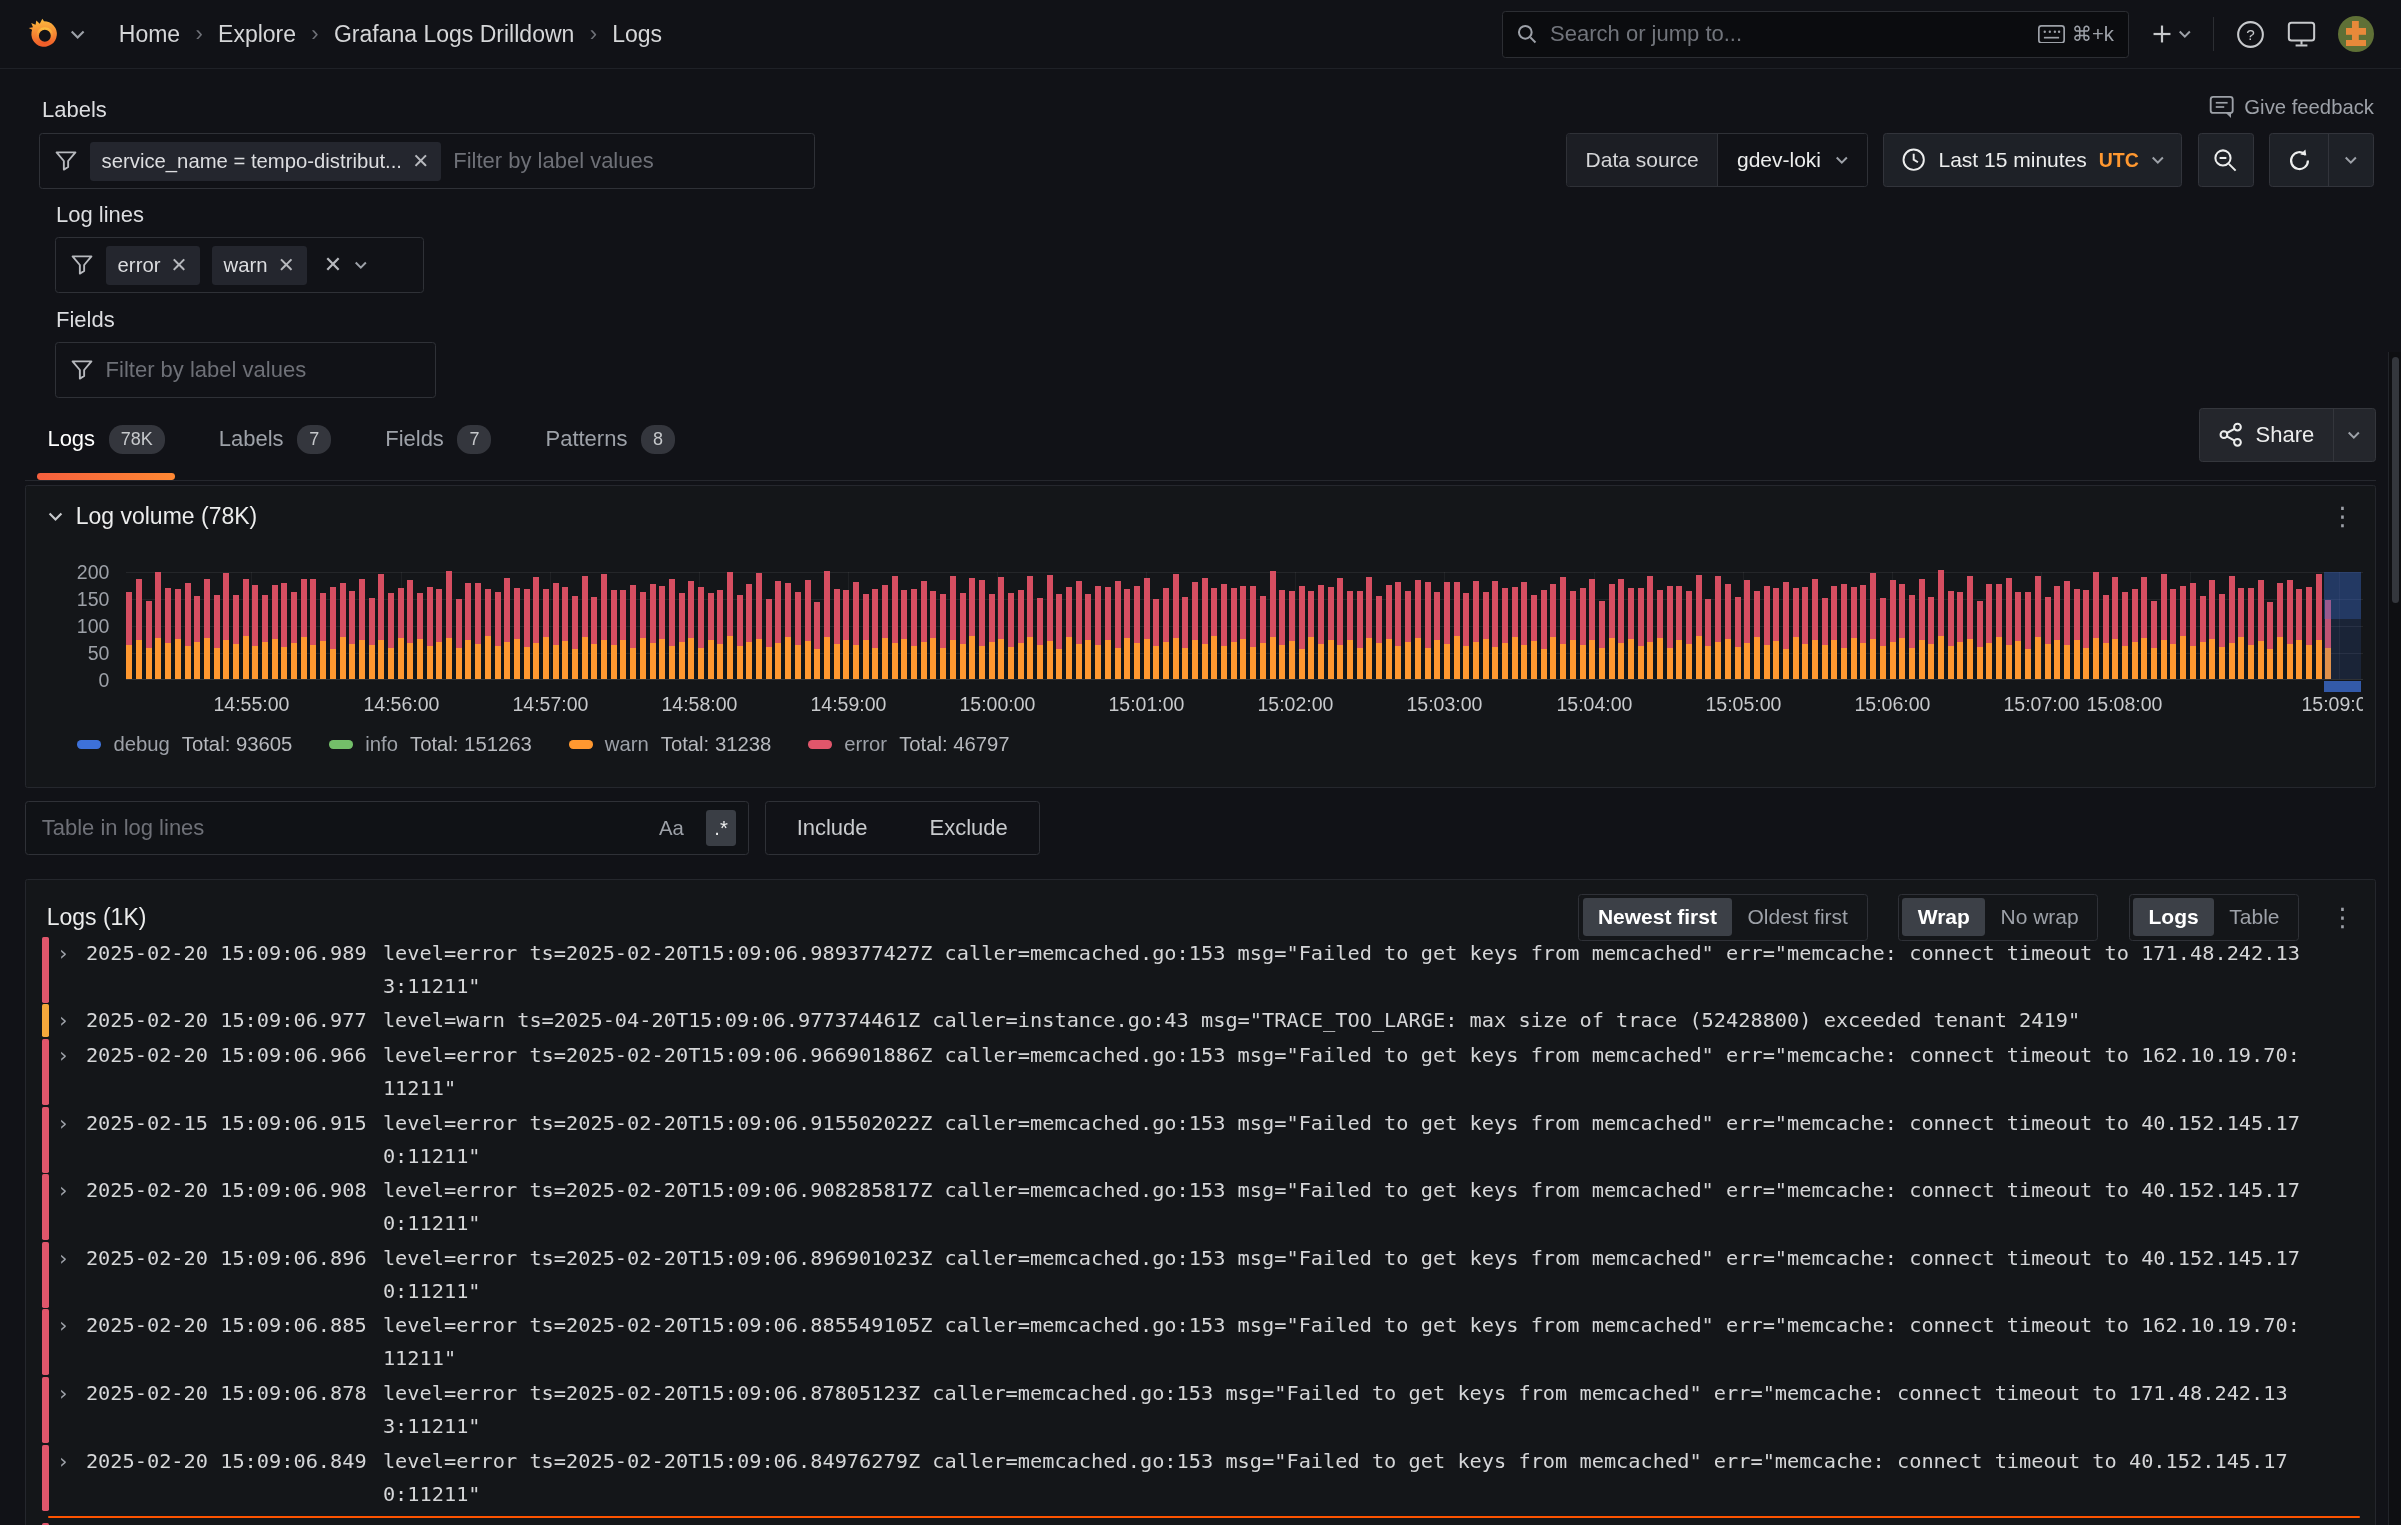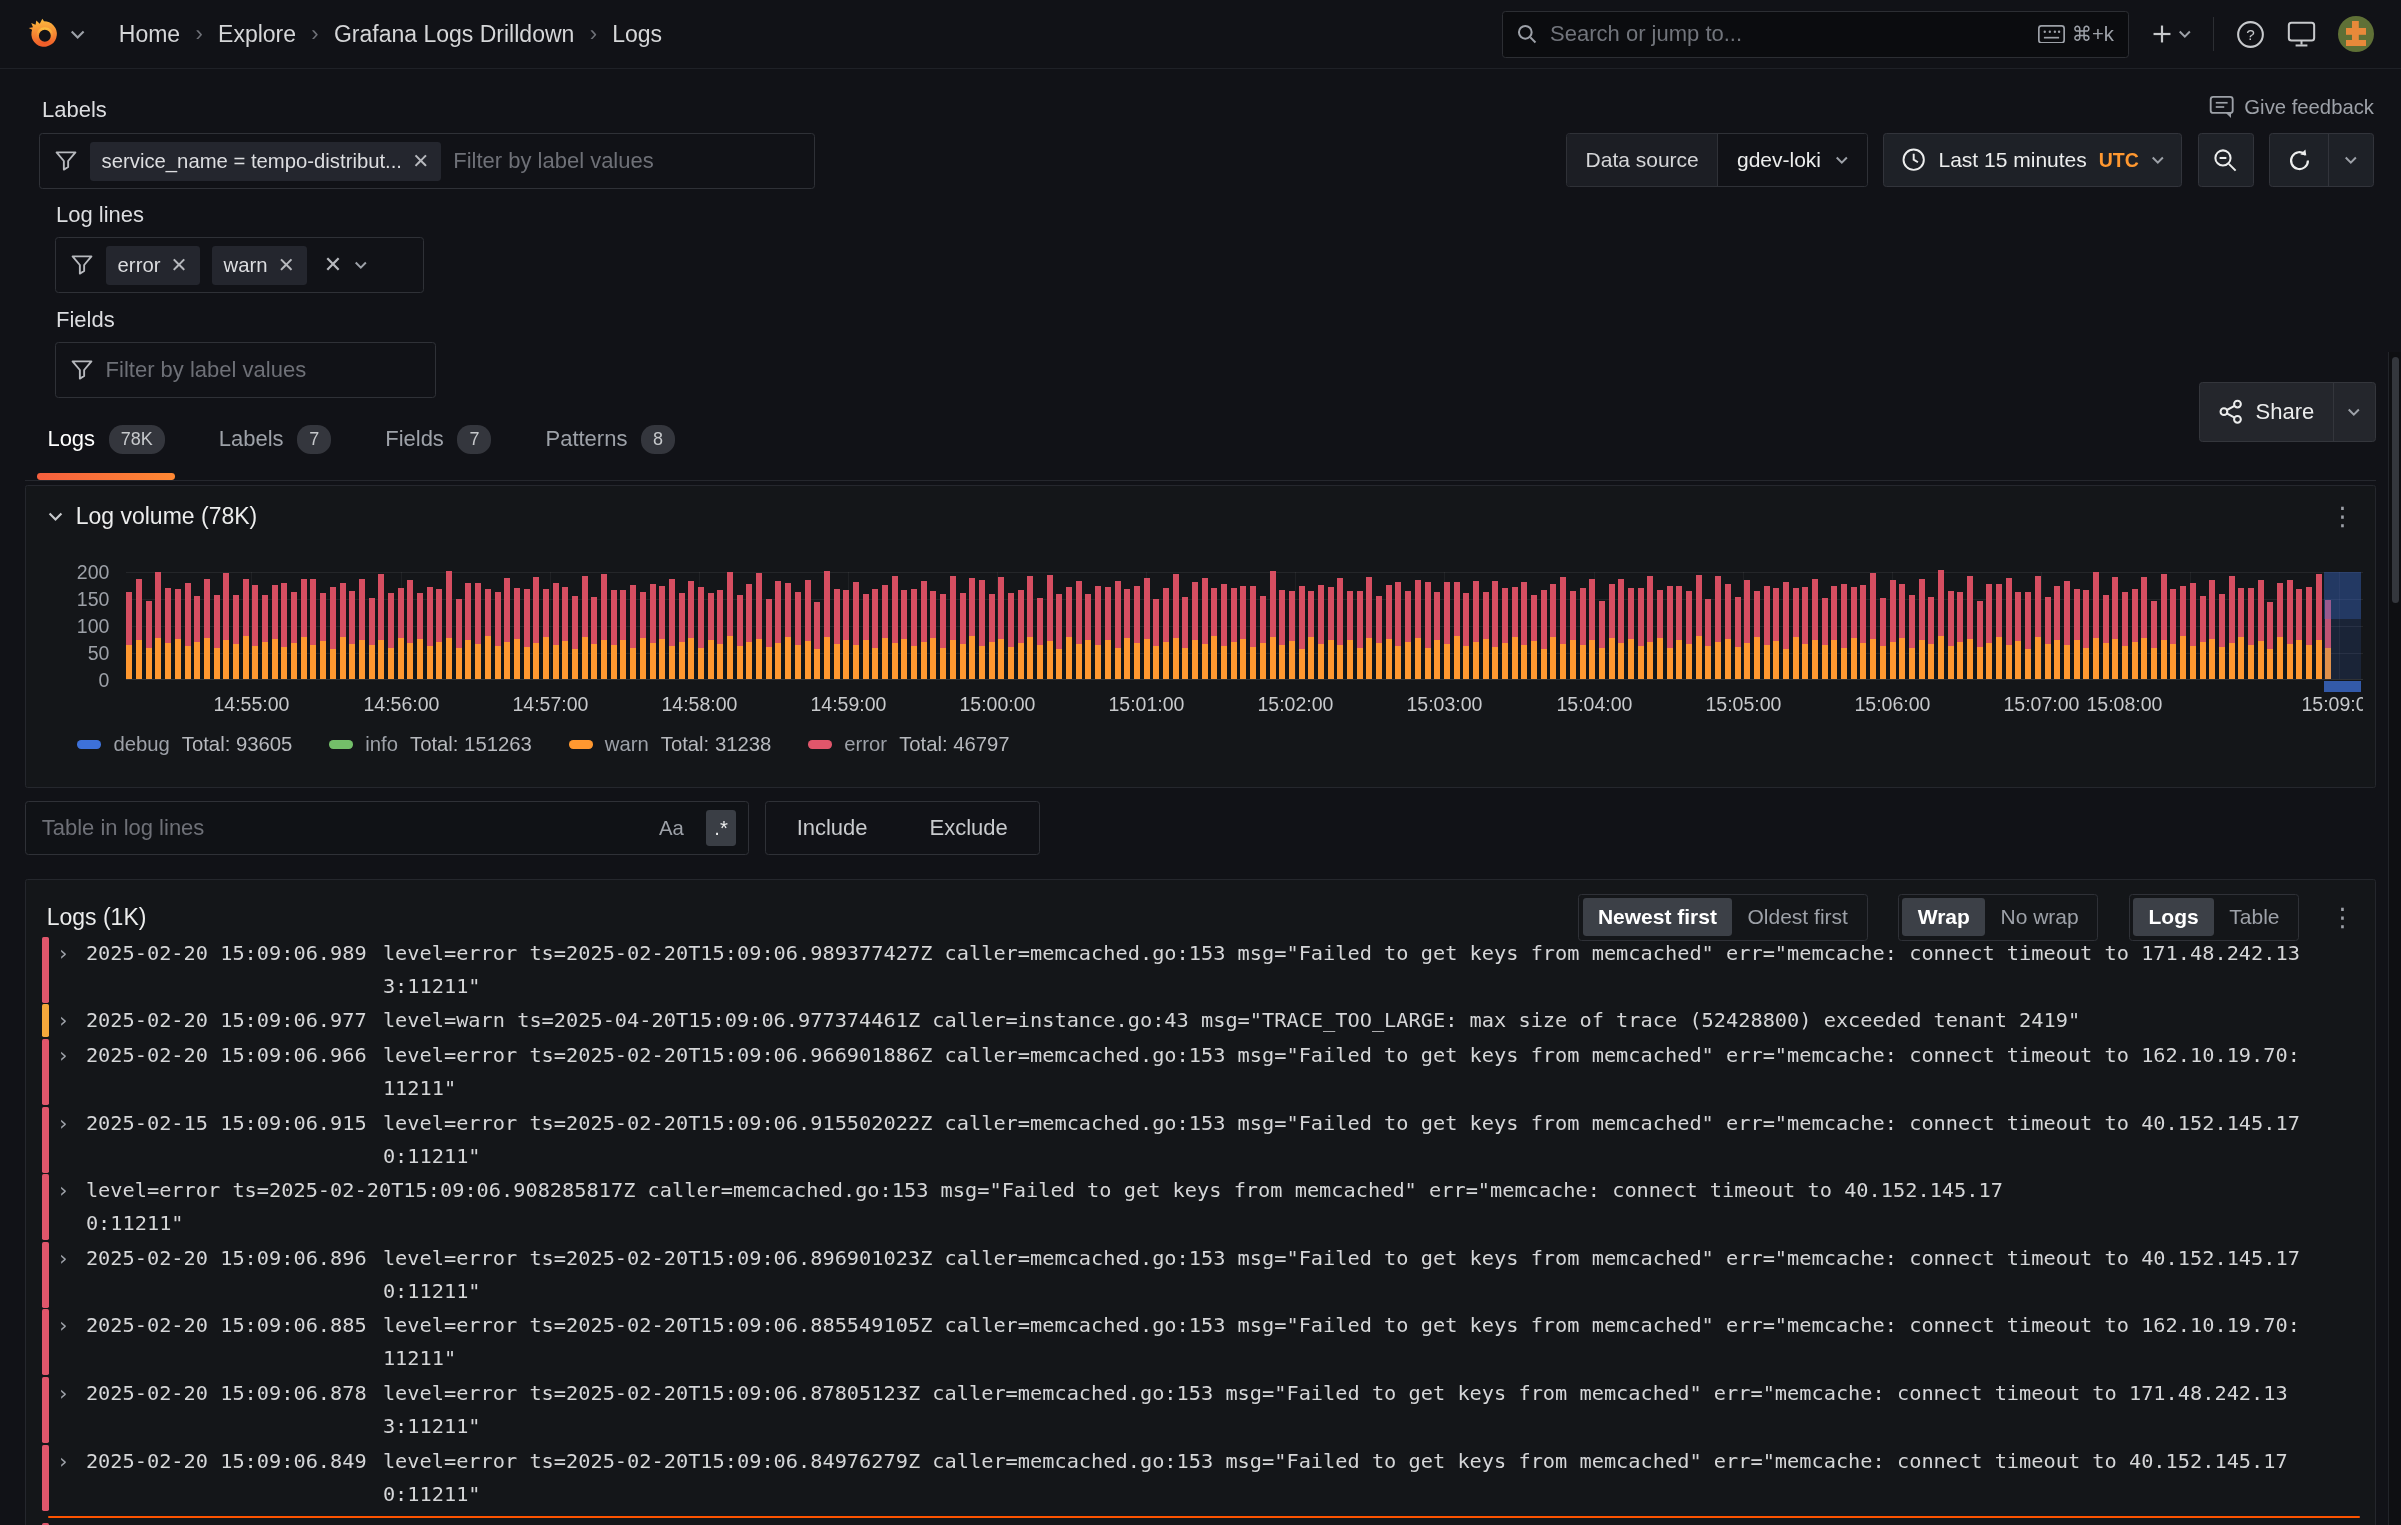--- a/index.html
+++ b/index.html
@@ -64,21 +64,21 @@
   .feedback { display:flex; align-items:center; gap:10.2px; color:#9da1a8; font-size:20.3px; cursor:pointer; }
 
   
   .tabbar { position:absolute; left:25.4px; right:25.4px; top:417px; height:64px; border-bottom:0.8px solid #25272d; display:flex; gap:54px; padding-left:22px; }
   .tab { display:flex; align-items:center; gap:13.6px; font-size:22px; color:#9da1a8; cursor:pointer; position:relative; padding-bottom:18.6px; }
   .tab.active { color:#ffffff; font-weight:500; }
   .tab .badge { background:#34363d; color:#c7c9cc; font-size:18px; border-radius:13.6px; padding:4.2px 12px; font-weight:400; }
   .tab.active::after { content:""; position:absolute; left:-10.2px; right:-10.2px; bottom:0; height:6.8px; border-radius:3.4px;
     background:linear-gradient(90deg,#f55f3e,#ff8833); }
 
-  .share-btn { position:absolute; right:25.4px; top:382px; height:60px; display:flex; border:0.8px solid #34363c; border-radius:3.4px; overflow:hidden; background:#24262c; }
+  .share-btn { position:absolute; right:25.4px; top:408px; height:54px; display:flex; border:0.8px solid #34363c; border-radius:3.4px; overflow:hidden; background:#24262c; }
   .share-btn .main { display:flex; align-items:center; gap:12px; padding:0 18.6px; font-size:22px; font-weight:500; color:#eceded; cursor:pointer; }
   .share-btn .chev { display:flex; align-items:center; padding:0 13.6px; border-left:0.8px solid #34363c; cursor:pointer; }
 
   
   .panel { position:absolute; background:#141619; border:0.8px solid #25272d; border-radius:2.5px; }
   .panel-header { display:flex; align-items:center; gap:12px; padding:17px 20.3px 0 20.3px; }
   .panel-title { font-size:23px; font-weight:500; color:#eceded; }
   .kebab { margin-left:auto; color:#9da1a8; font-size:25.4px; letter-spacing:0; cursor:pointer; line-height:17px; }
 
   
@@ -1404,20 +1404,21 @@
       </div>
       <div class="log-row">
         <div class="lvl-bar" style="background: rgb(224, 86, 107);"></div>
         <div class="log-chev">›</div>
         <div class="log-time">2025-02-15 15:09:06.915</div>
         <div class="log-msg">level=error ts=2025-02-20T15:09:06.915502022Z caller=memcached.go:153 msg="Failed to get keys from memcached" err="memcache: connect timeout to 40.152.145.17<div>0:11211"</div></div>
       </div>
       <div class="log-row">
         <div class="lvl-bar" style="background: rgb(224, 86, 107);"></div>
         <div class="log-chev">›</div>
+        <div class="log-time">2025-02-20 15:09:06.908</div>
         <div class="log-msg">level=error ts=2025-02-20T15:09:06.908285817Z caller=memcached.go:153 msg="Failed to get keys from memcached" err="memcache: connect timeout to 40.152.145.17<div>0:11211"</div></div>
       </div>
       <div class="log-row">
         <div class="lvl-bar" style="background: rgb(224, 86, 107);"></div>
         <div class="log-chev">›</div>
         <div class="log-time">2025-02-20 15:09:06.896</div>
         <div class="log-msg">level=error ts=2025-02-20T15:09:06.896901023Z caller=memcached.go:153 msg="Failed to get keys from memcached" err="memcache: connect timeout to 40.152.145.17<div>0:11211"</div></div>
       </div>
       <div class="log-row">
         <div class="lvl-bar" style="background: rgb(224, 86, 107);"></div>

